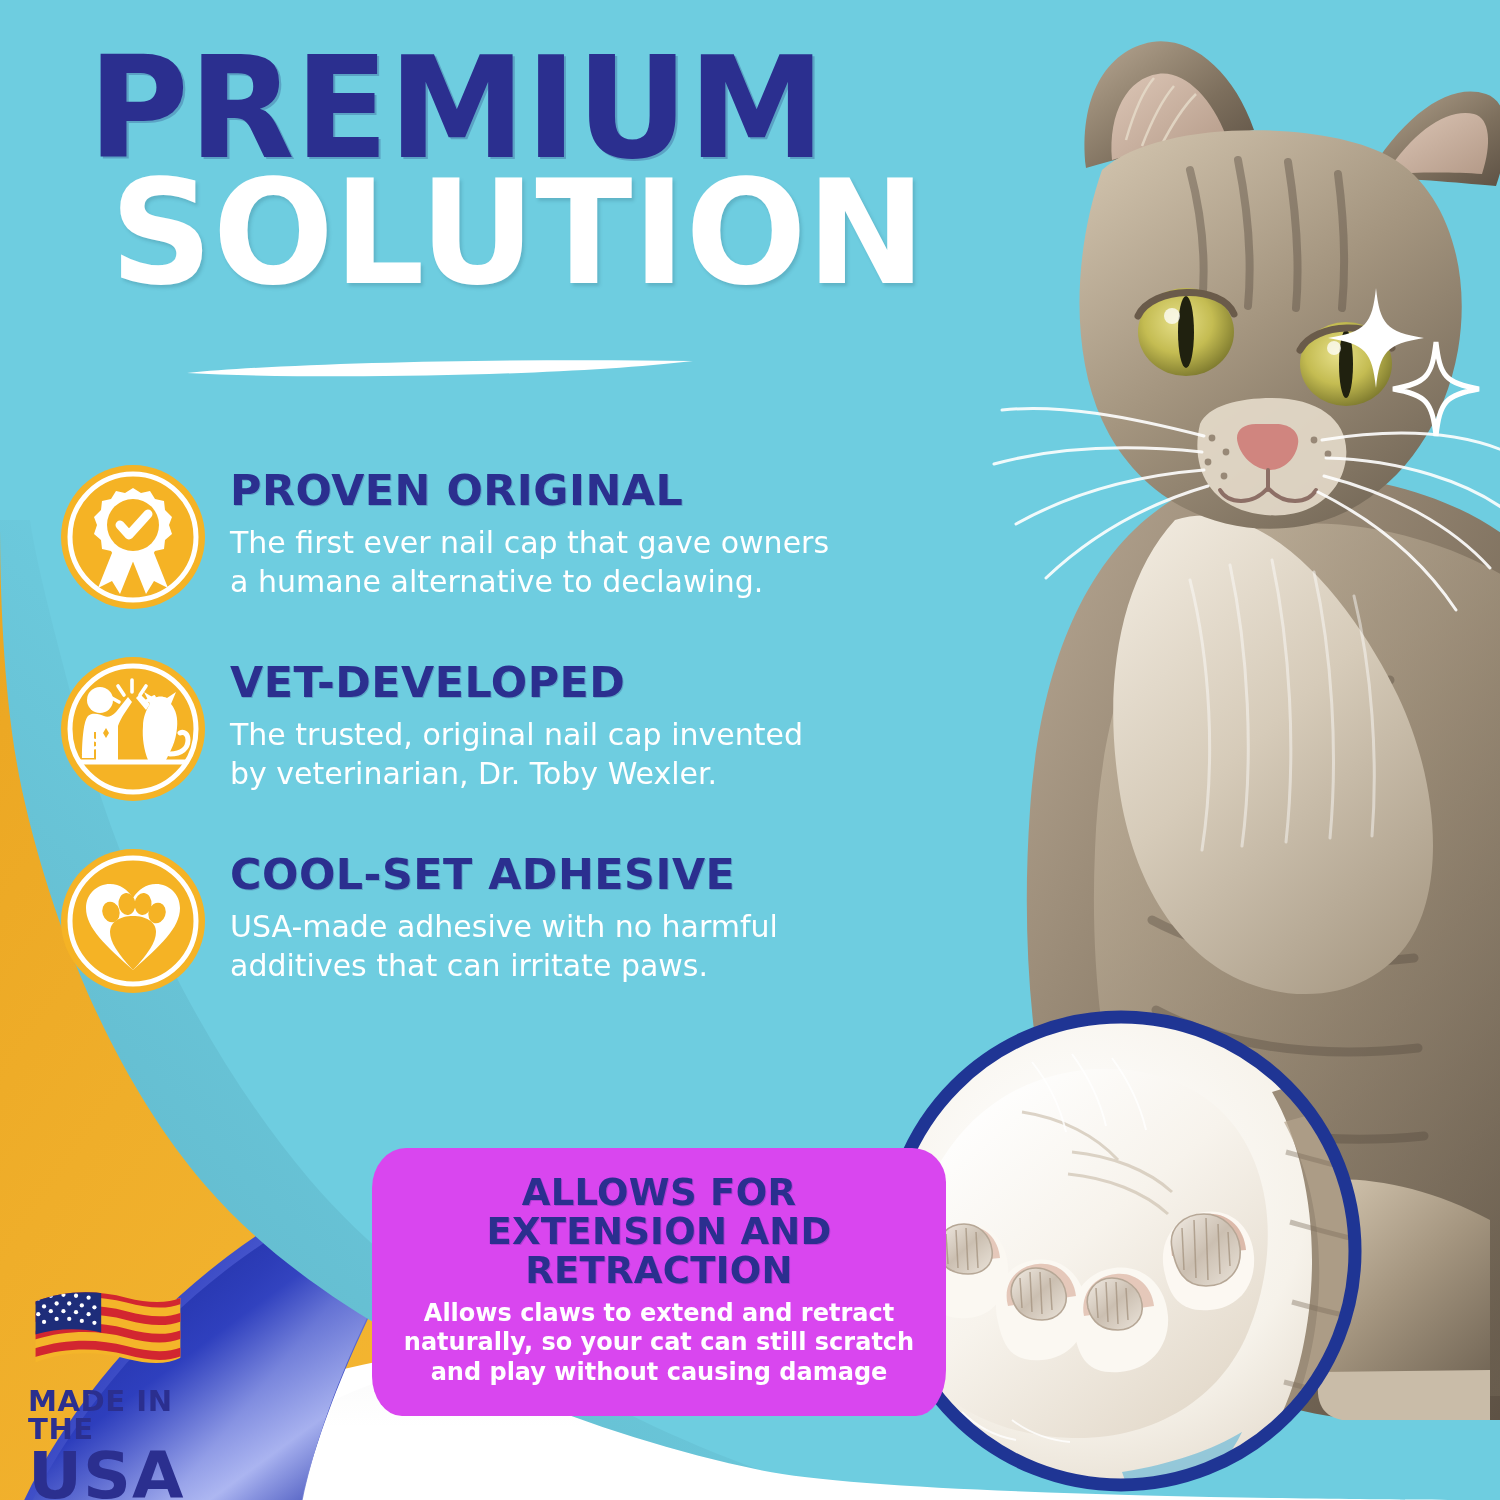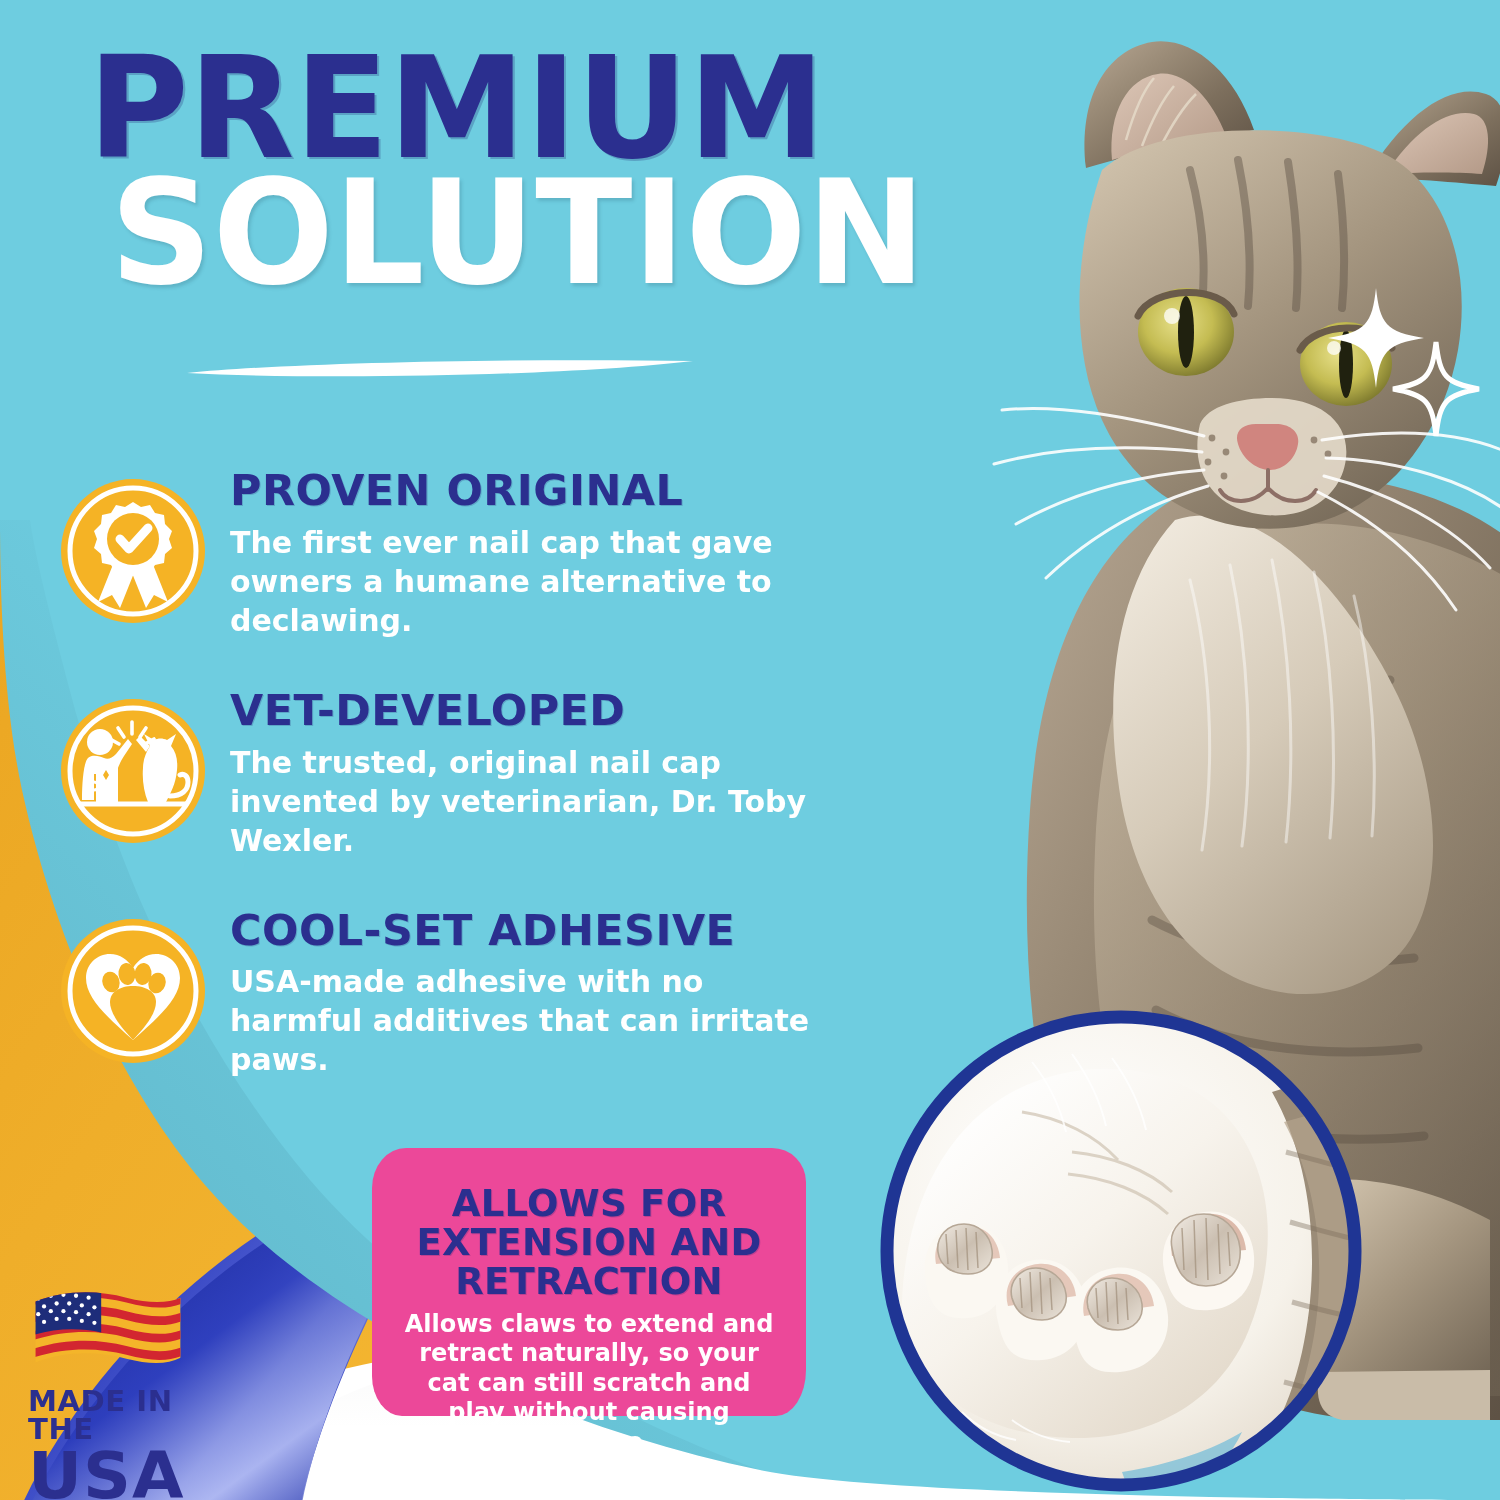--- a/index.html
+++ b/index.html
@@ -143,21 +143,21 @@
   
   .features {
     position: absolute;
     left: 58px;
     top: 462px;
     width: 820px;
     z-index: 11;
   }
   .feature {
     display: flex;
-    align-items: center;
+    align-items: flex-start;
     margin-bottom: 42px;
   }
   .feature:last-child { margin-bottom: 0; }
 
   .badge {
     flex: 0 0 auto;
     width: 150px;
     height: 150px;
     margin-right: 22px;
     position: relative;
@@ -176,40 +176,40 @@
     color: #2b2f8f;
     letter-spacing: 0.5px;
     text-transform: uppercase;
     margin: 0 0 10px 0;
     transform: scaleX(1.02);
     transform-origin: left center;
     text-shadow: 1px 1px 0 rgba(30,34,110,0.22);
   }
   .feature-body {
     font-family: "DejaVu Sans", sans-serif;
-    font-weight: bold;
+    font-weight: normal;
     font-size: 30px;
     line-height: 1.30;
     color: #ffffff;
     margin: 0;
     max-width: 610px;
   }
 
   
   .callout {
     position: absolute;
     left: 372px;
     top: 1148px;
-    width: 434px;
+    width: 574px;
     height: 268px;
     z-index: 12;
-    background: #ec4899;
+    background: #d946ef;
     border-radius: 34px 34px 30px 30px / 40px 34px 46px 40px;
     box-sizing: border-box;
-    padding: 37px 24px 18px 24px;
+    padding: 26px 24px 18px 24px;
     text-align: center;
   }
   .callout-title {
     font-family: "DejaVu Sans", sans-serif;
     font-weight: bold;
     font-size: 37px;
     line-height: 1.05;
     color: #2b2f8f;
     text-transform: uppercase;
     letter-spacing: 0.3px;

